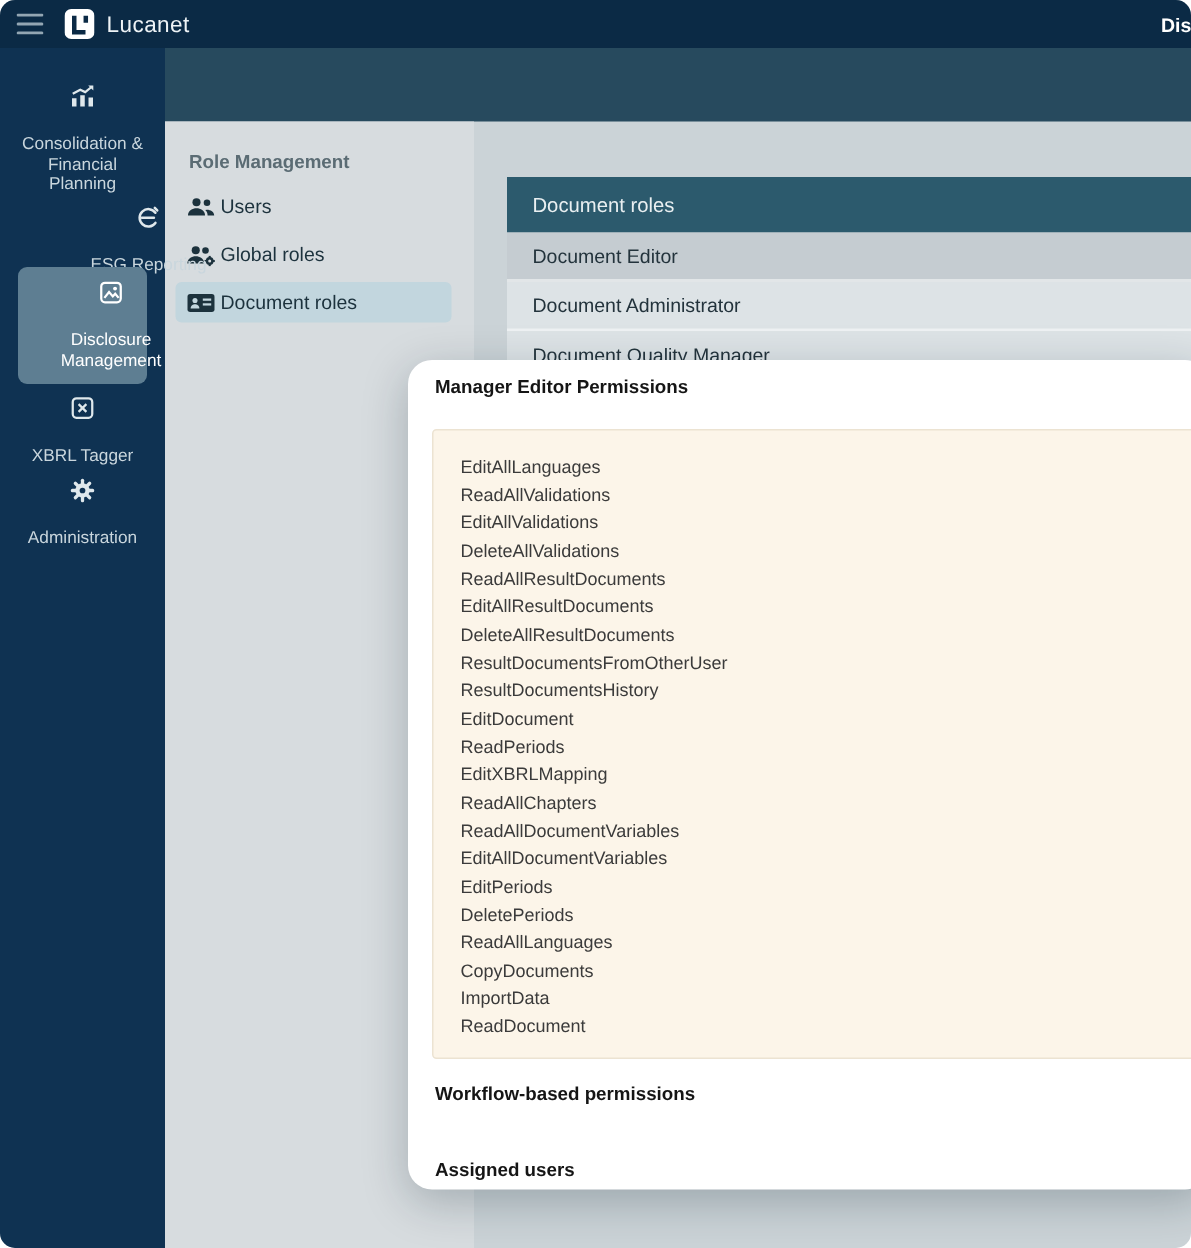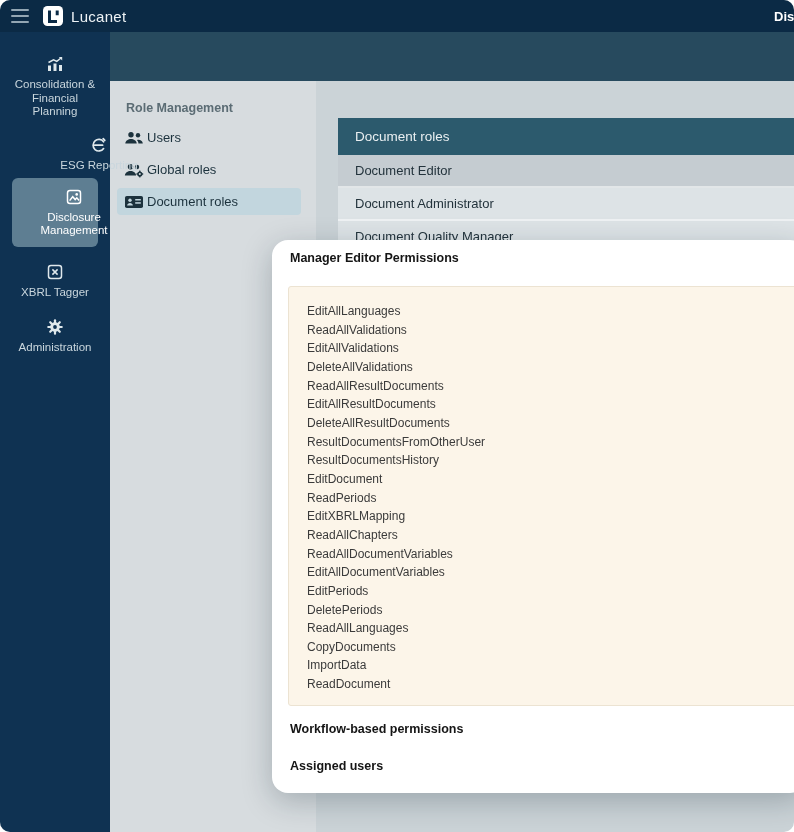--- a/index.html
+++ b/index.html
@@ -9,21 +9,21 @@
 
   
   .topbar { position:absolute; left:0; top:0; width:794px; height:32px; background:#0b2a45; display:flex; align-items:center; z-index:30; }
   .hamburger { width:18px; height:14px; margin-left:11px; color:#93a6b3; cursor:pointer; }
   .logo { width:20px; height:20px; margin-left:14px; }
   .wordmark { color:#eef3f6; font-size:15px; font-weight:500; letter-spacing:.3px; margin-left:8px; }
   .pagetitle { position:absolute; right:0; top:0; height:32px; width:20px; overflow:hidden; display:flex; align-items:center; color:#fff; font-size:13px; font-weight:700; }
 
   
   .sidebar { position:absolute; left:0; top:32px; width:110px; height:800px; background:#0f3252; z-index:20; }
-  .nav-item { position:absolute; left:12px; width:86px; display:flex; flex-direction:column; align-items:center; text-align:center; color:#c9d6dd; cursor:pointer; padding:8px 2px; border-radius:6px; }
+  .nav-item { position:absolute; left:12px; width:86px; display:flex; flex-direction:column; align-items:center; text-align:center; color:#c9d6dd; cursor:pointer; padding:8px 2px; border-radius:6px;gap:12px; }
   .nav-item .nv-icon { width:18px; height:18px; color:#dfe8ec; }
   .nav-item .nv-label { font-size:11.5px; line-height:13.5px; margin-top:5px; }
   .nav-item.selected { background:#5e7e92; color:#fff; }
   .nav-item.selected .nv-icon { color:#fff; }
   .ni0 { top:15px; } .ni1 { top:96px;margin-left:44px; } .ni2 { top:146px; min-height:69px; justify-content:center;padding-left:40px; }
   .ni3 { top:223px; } .ni4 { top:278px; }
 
   
   .band { position:absolute; left:110px; top:32px; width:684px; height:49px; background:#274a5e; z-index:10; }
 
@@ -44,21 +44,21 @@
   .rt-row.selected { background:#c5ccd1; }
 
   
   .modal { position:absolute; left:272px; top:240px; width:534px; height:553px; background:#fff; border-radius:16px; box-shadow:0 8px 30px rgba(10,30,45,.25); z-index:40; }
   .m-title { position:absolute; left:18px; top:11px; font-size:12.5px; font-weight:700; color:#151515; }
   .m-cream { position:absolute; left:16px; top:46px; width:516px; height:420px; background:#fcf5e9; border:1px solid #ece3d2; border-radius:3px; overflow:hidden; }
   .perm-list { padding:15px 0 0 18px; }
   .perm-item { font-size:12px; line-height:18.65px; color:#3b3b3b; white-space:nowrap; }
   .m-sec { position:absolute; left:18px; font-size:12.5px; font-weight:700; color:#151515; }
   .m-sec.workflow { top:482px; }
-  .m-sec.assigned { top:519px; }
+  .m-sec.assigned { top:533px; }
 </style>
 </head>
 <body>
 
 <div class="app">
 
   <div class="topbar">
     <svg class="hamburger" viewBox="0 0 18 14" fill="currentColor">
       <rect y="0" width="18" height="2" rx="1"></rect>
         <rect y="6" width="18" height="2" rx="1"></rect>

